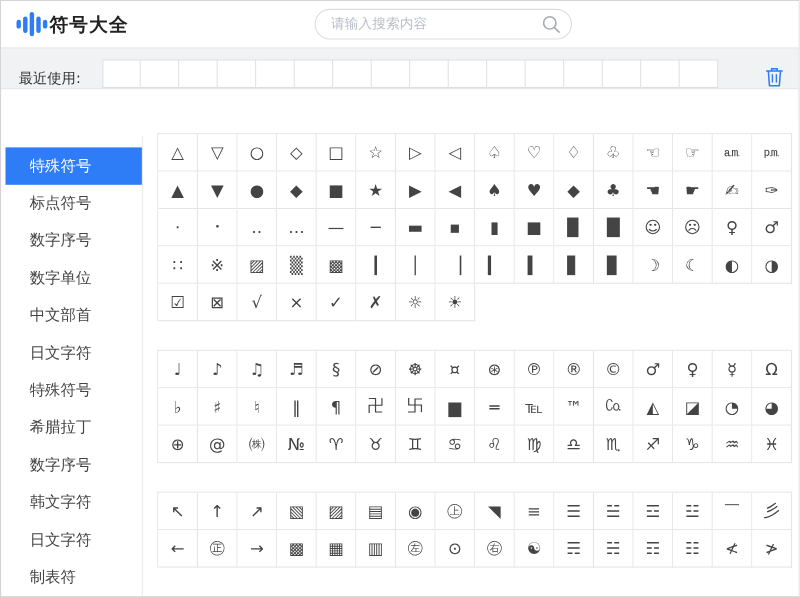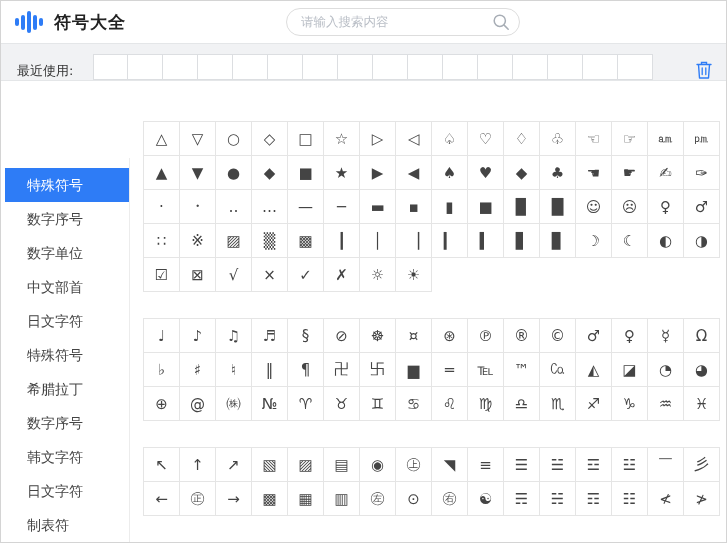--- a/index.html
+++ b/index.html
@@ -11,23 +11,23 @@
   }
   
   .header{height:42px;flex:0 0 42px;display:flex;align-items:center;position:relative;background:#fff;}
   .logo{margin-left:14px;display:flex;align-items:center;height:26px;}
   .logo i{display:block;width:3.5px;border-radius:2px;background:#2e7cf6;margin-right:2.5px;}
   .logo i:nth-child(1){height:8px;}
   .logo i:nth-child(2){height:15px;}
   .logo i:nth-child(3){height:22px;}
   .logo i:nth-child(4){height:15px;}
   .logo i:nth-child(5){height:8px;}
-  .app-title{margin-left:9px;font-size:17px;font-weight:bold;color:#222;letter-spacing:1px;}
+  .app-title{font-size:17px;font-weight:bold;color:#222;letter-spacing:1px;}
   .search{position:absolute;left:285px;top:7px;width:232px;height:26px;border:1px solid #ddd;border-radius:15px;display:flex;align-items:center;background:#fff;}
-  .search input{border:none;outline:none;flex:1;min-width:0;padding:0 6px 0 14px;font-size:12.5px;color:#0f172a;background:transparent;font-family:Liberation Serif, serif;}
+  .search input{border:none;outline:none;flex:1;min-width:0;padding:0 6px 0 14px;font-size:12.5px;color:#0f172a;background:transparent;font-family:Liberation Mono, monospace;}
   .search input::placeholder{color:#b9bec6;}
   .search .mag{margin-right:9px;display:flex;}
   
   .recent{height:38px;flex:0 0 38px;background:#f1f2f4;border-top:1px solid #e4e6e8;border-bottom:1px solid #e4e6e8;display:flex;align-items:flex-end;box-sizing:border-box;}
   .recent-label{margin-left:16px;font-size:13px;color:#333;white-space:nowrap;}
   .recent-slots{display:flex;margin-left:20px;}
   .slot{width:35px;height:26px;box-sizing:border-box;background:#fff;border:1px solid #dcdee1;border-left:none;}
   .slot:first-child{border-left:1px solid #dcdee1;}
   .trash{margin-left:auto;margin-right:13px;display:flex;cursor:pointer;}
   
@@ -92,20 +92,21 @@
         <path d="M3.5 4.5 L4.5 18 H13.5 L14.5 4.5" fill="none" stroke="#2e7cf6" stroke-width="1.4" stroke-linejoin="round"></path>
         <path d="M7.2 8 V14.5 M10.8 8 V14.5" fill="none" stroke="#2e7cf6" stroke-width="1.3" stroke-linecap="round"></path>
       </svg>
     </span>
   </div>
 
   <div class="content">
     <div class="accent"></div>
     <div class="sidebar">
         <div class="side-item selected">特殊符号</div>
+        <div class="side-item">标点符号</div>
         <div class="side-item">数字序号</div>
         <div class="side-item">数字单位</div>
         <div class="side-item">中文部首</div>
         <div class="side-item">日文字符</div>
         <div class="side-item">特殊符号</div>
         <div class="side-item">希腊拉丁</div>
         <div class="side-item">数字序号</div>
         <div class="side-item">韩文字符</div>
         <div class="side-item">日文字符</div>
         <div class="side-item">制表符</div>

